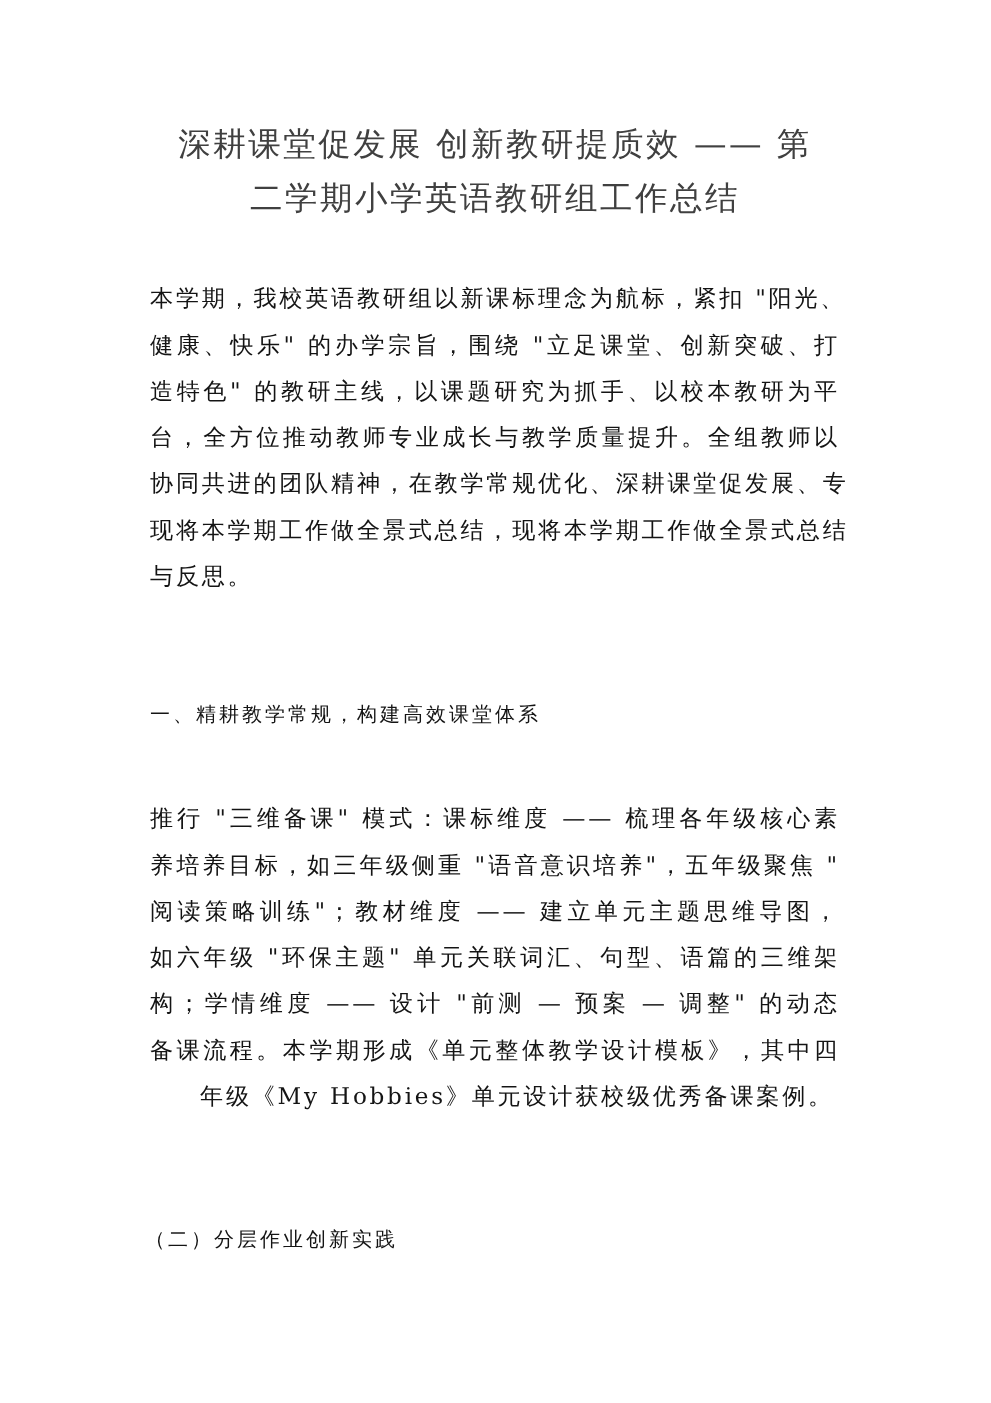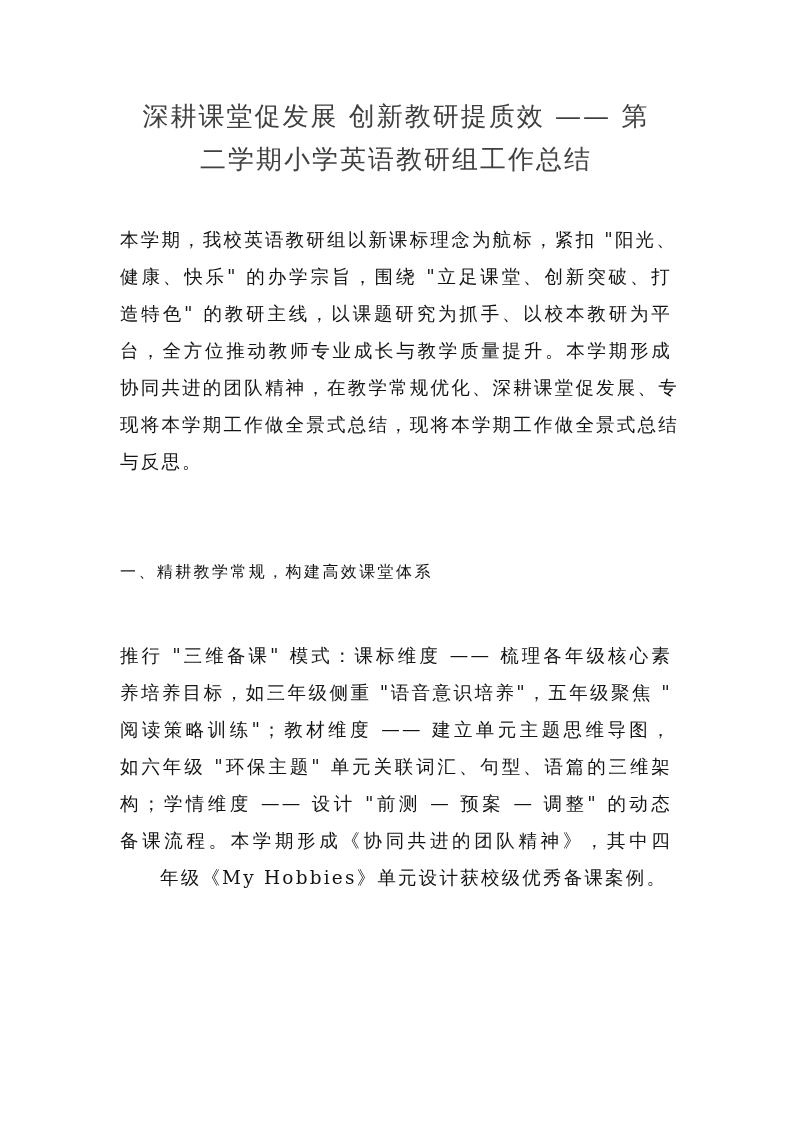--- a/index.html
+++ b/index.html
@@ -21,33 +21,34 @@
 
   <div>
     <div class="title-line" style="top:100px;">深耕课堂促发展 创新教研提质效 —— 第</div>
     <div class="title-line" style="top:143px;">二学期小学英语教研组工作总结</div>
   </div>
 
   <div>
     <div class="line" style="top:228px;">本学期，我校英语教研组以新课标理念为航标，紧扣 "阳光、</div>
     <div class="line" style="top:265px;">健康、快乐" 的办学宗旨，围绕 "立足课堂、创新突破、打</div>
     <div class="line" style="top:302px;">造特色" 的教研主线，以课题研究为抓手、以校本教研为平</div>
-    <div class="line" style="top:339px;">台，全方位推动教师专业成长与教学质量提升。本学期形成</div>
+    <div class="line" style="top:339px;">台，全方位推动教师专业成长与教学质量提升。全组教师以</div>
     <div class="line" style="top:376px;">协同共进的团队精神，在教学常规优化、深耕课堂促发展、专</div>
     <div class="line" style="top:413px;">现将本学期工作做全景式总结，现将本学期工作做全景式总结</div>
     <div class="line last" style="top:450px;">与反思。</div>
   </div>
 
   <div class="heading" style="top:560px;">一、精耕教学常规，构建高效课堂体系</div>
 
 
   <div>
     <div class="line" style="top:644px;">推行 "三维备课" 模式：课标维度 —— 梳理各年级核心素</div>
     <div class="line" style="top:681px;">养培养目标，如三年级侧重 "语音意识培养"，五年级聚焦 "</div>
     <div class="line" style="top:718px;">阅读策略训练"；教材维度 —— 建立单元主题思维导图，</div>
     <div class="line" style="top:755px;">如六年级 "环保主题" 单元关联词汇、句型、语篇的三维架</div>
     <div class="line" style="top:792px;">构；学情维度 —— 设计 "前测 — 预案 — 调整" 的动态</div>
-    <div class="line" style="top:829px;">备课流程。本学期形成《协同共进的团队精神》，其中四</div>
+    <div class="line" style="top:829px;">备课流程。本学期形成《单元整体教学设计模板》，其中四</div>
     <div class="line last" style="top:866px;margin-left:40px;">年级《My Hobbies》单元设计获校级优秀备课案例。</div>
   </div>
 
+  <div class="heading" style="top:980px; left:116px;">（二）分层作业创新实践</div>
 
 </div>
 
 </body></html>

